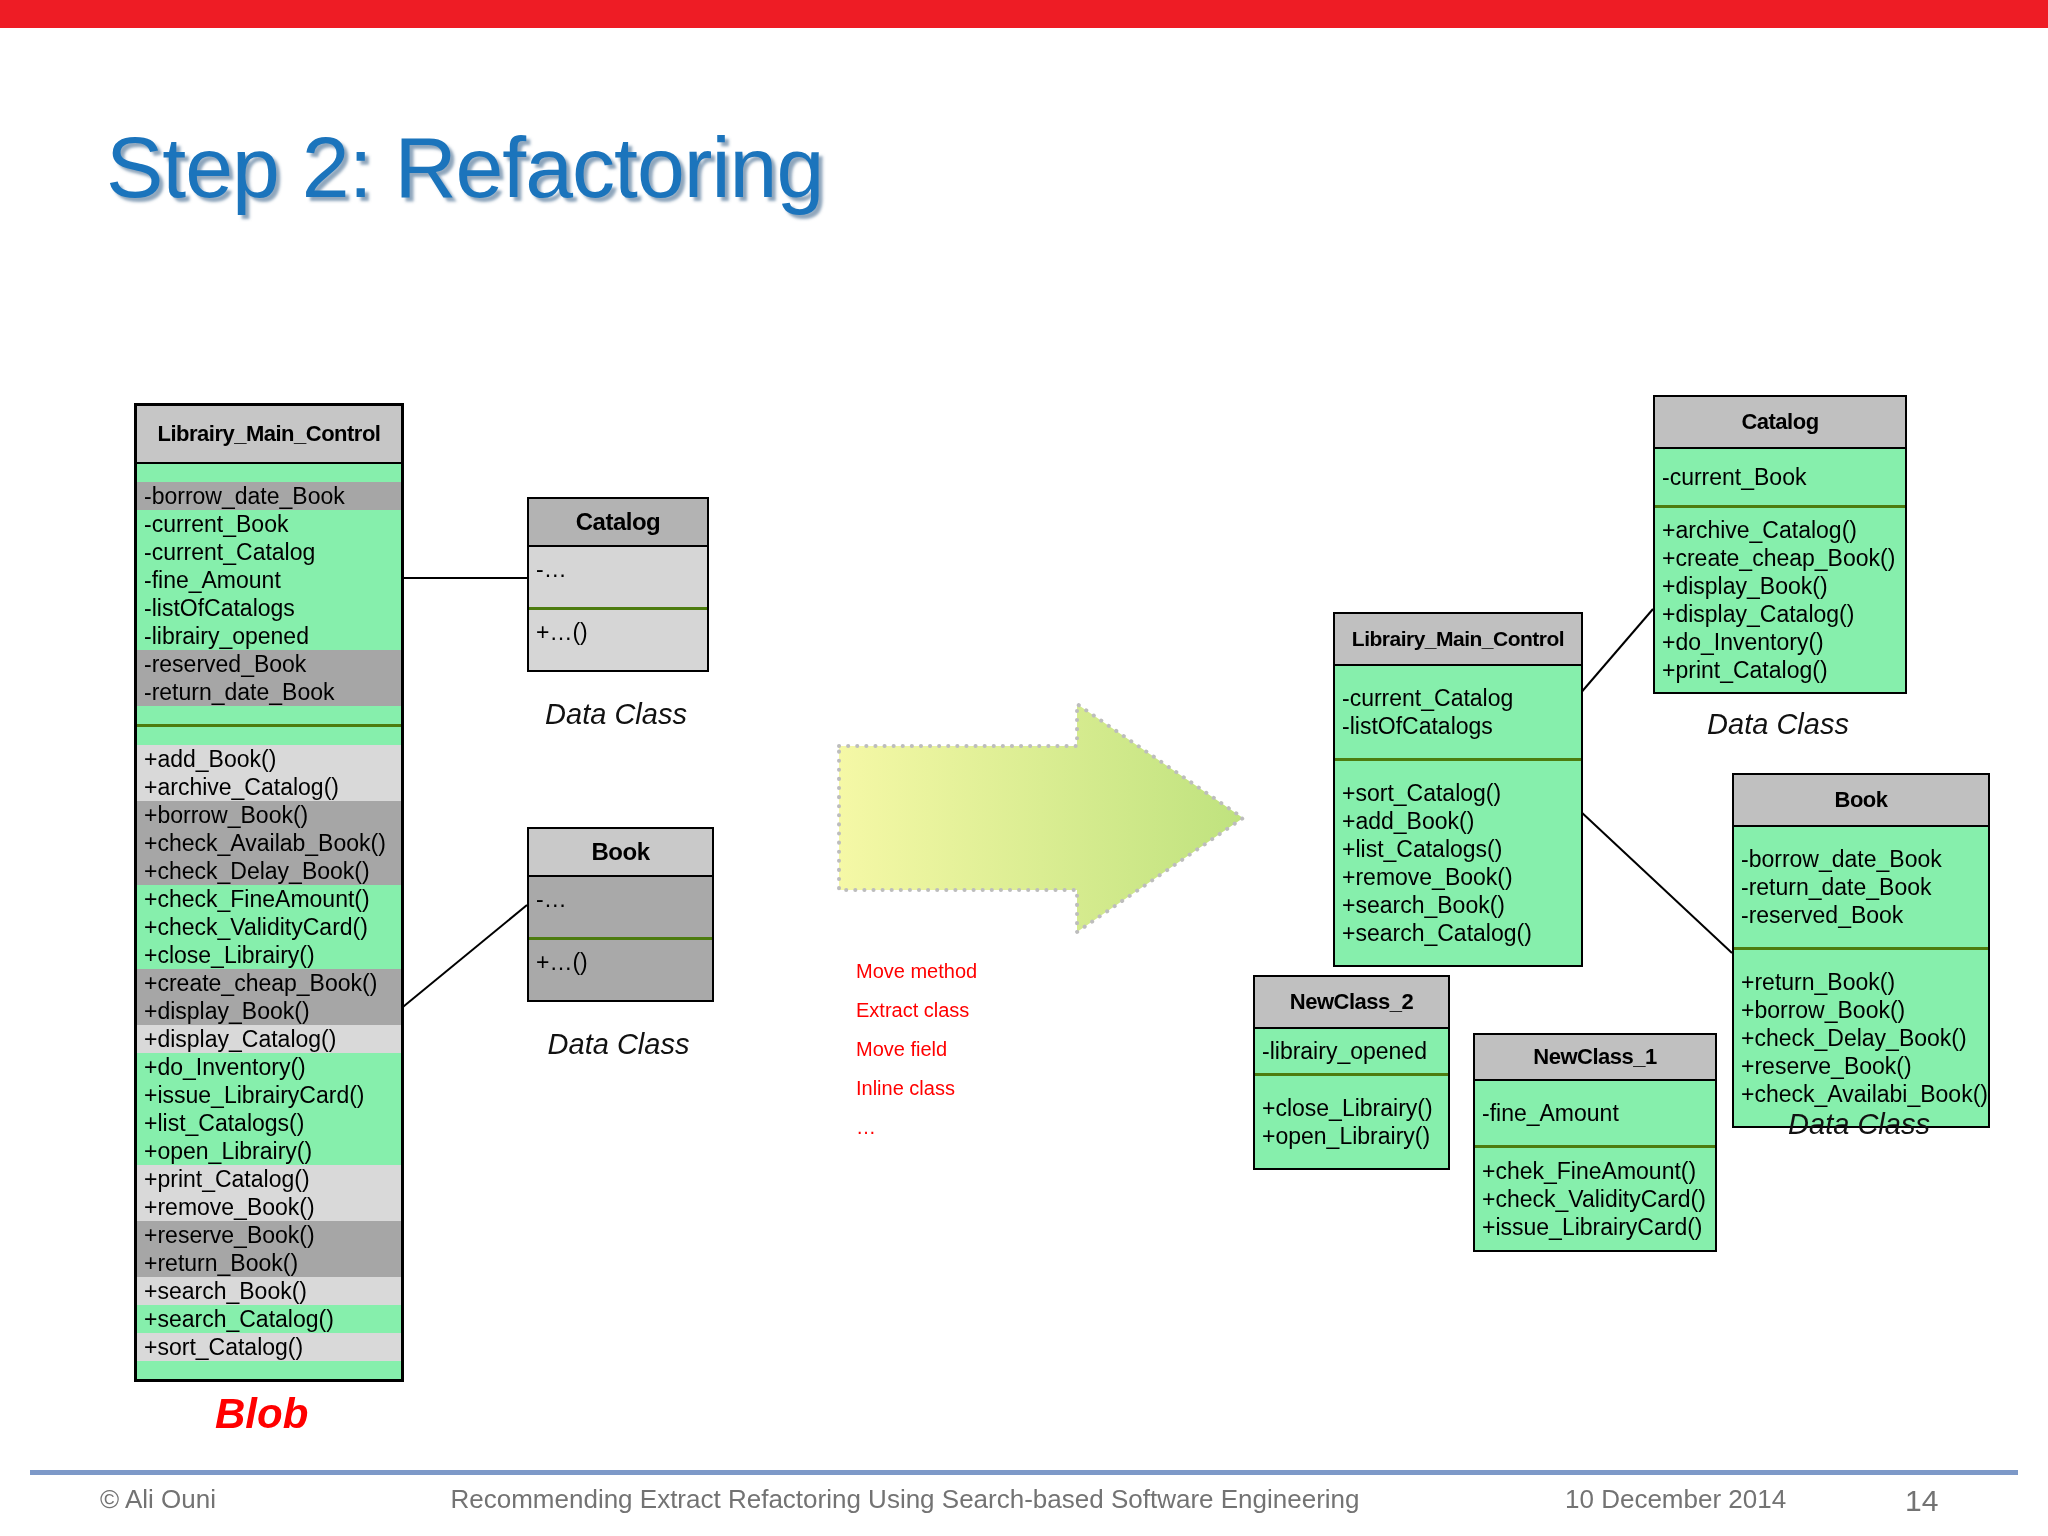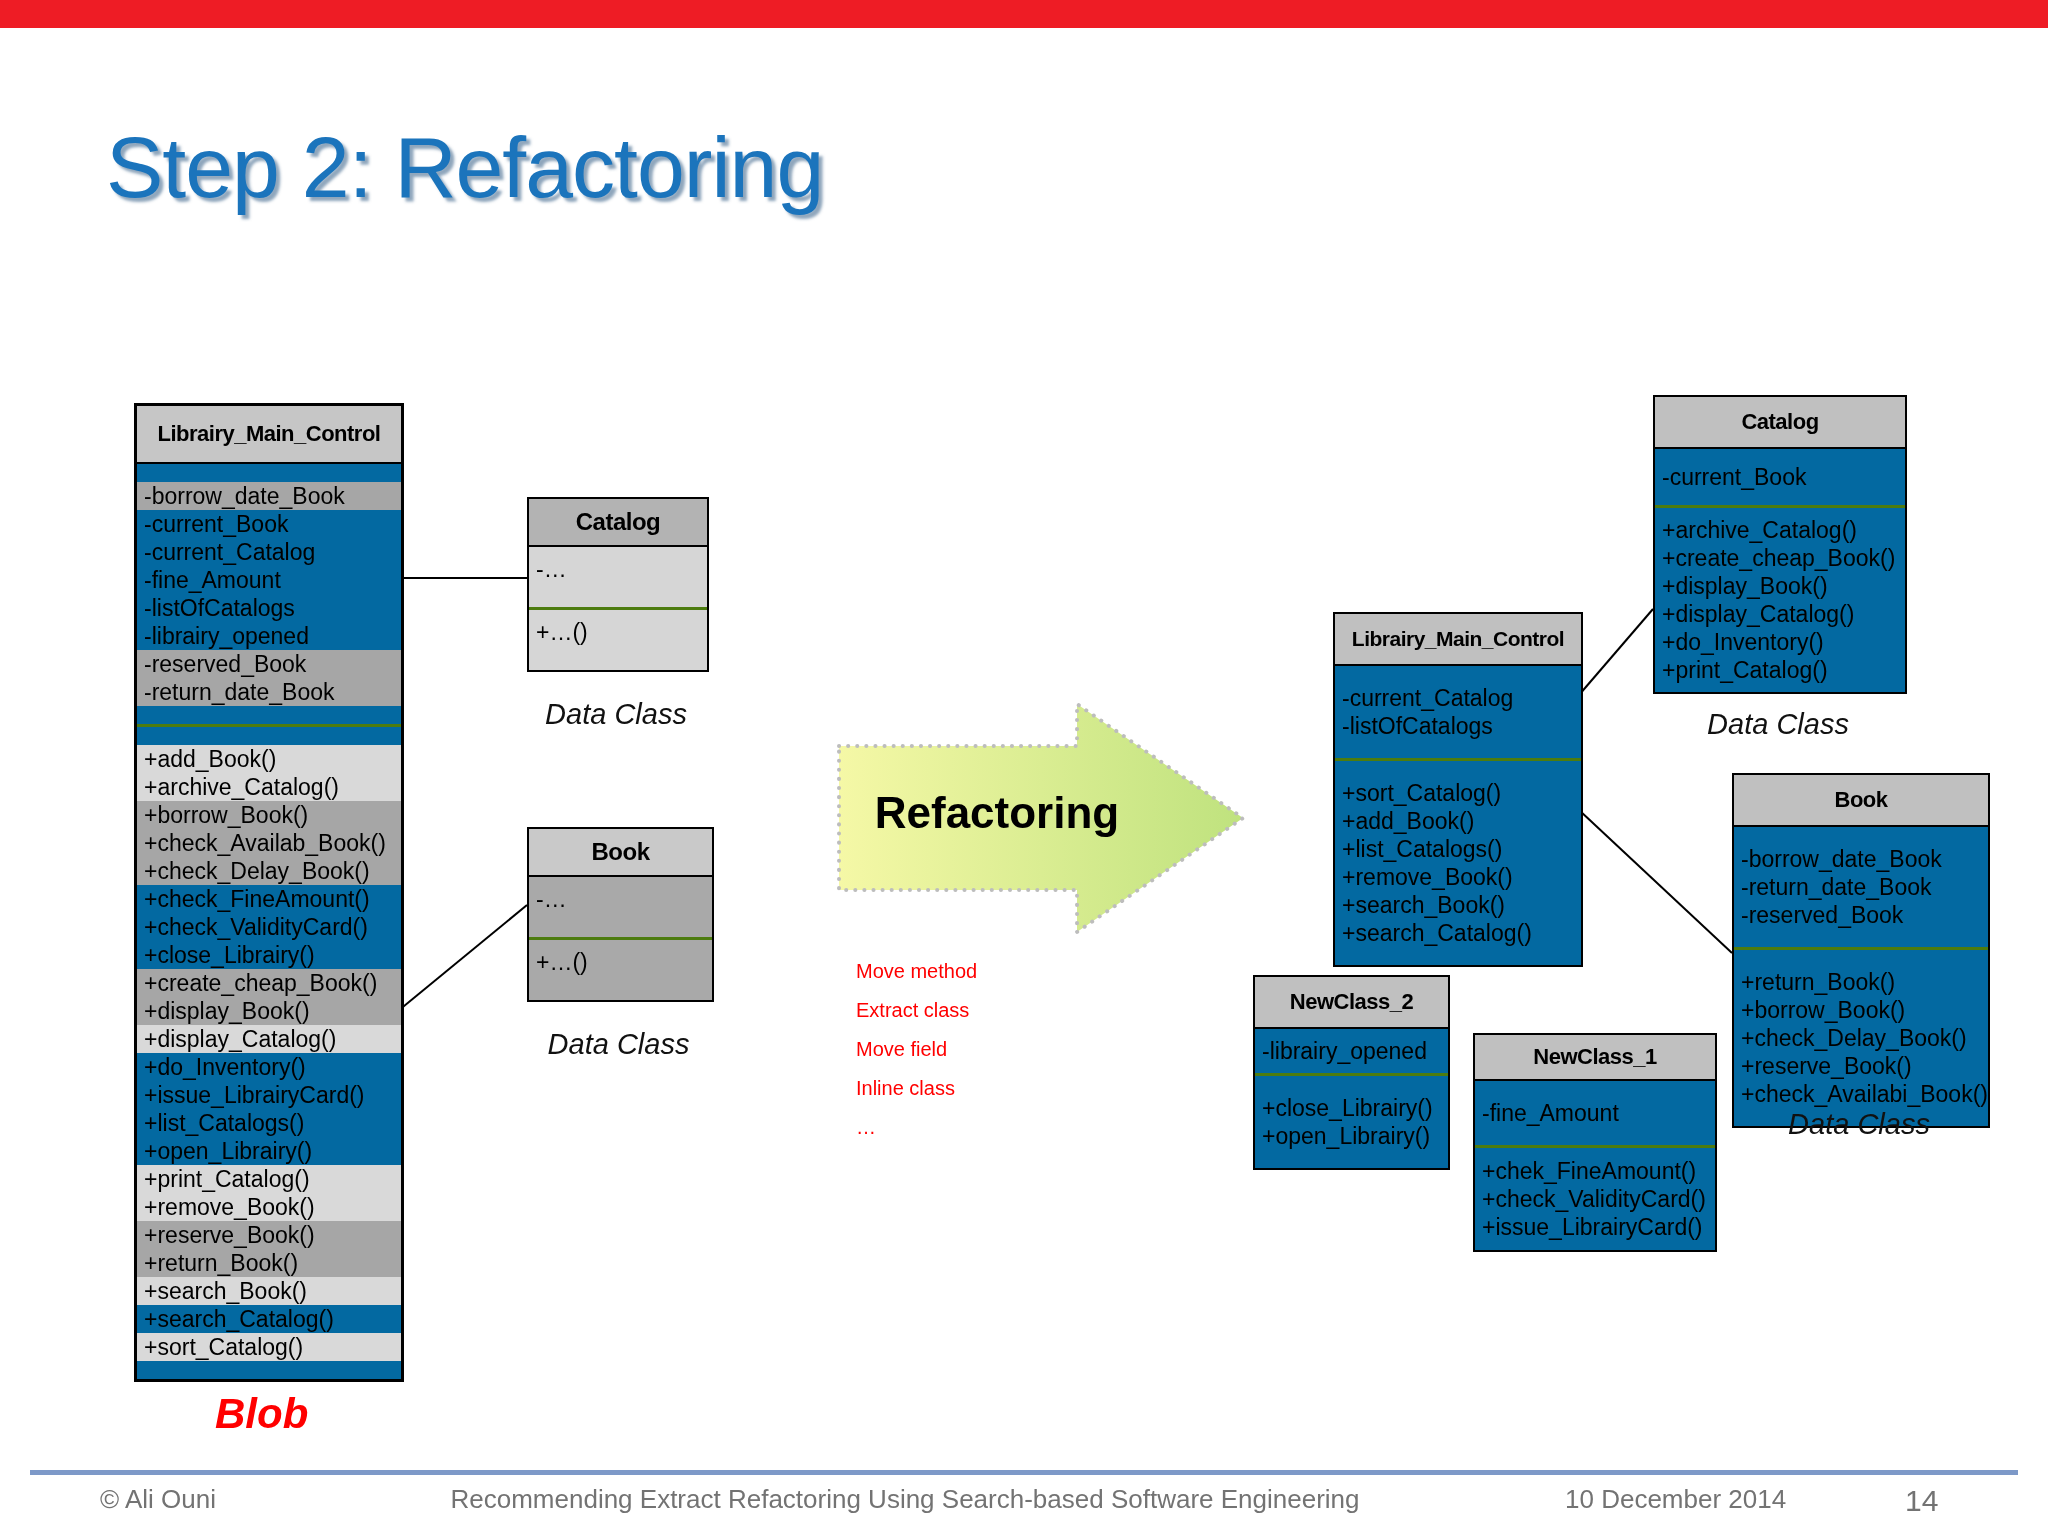--- a/index.html
+++ b/index.html
@@ -6,21 +6,21 @@
   body{
     width:2048px;height:1536px;position:relative;background:#fff;
     font-family:"Liberation Sans",sans-serif;overflow:hidden;color:#000;
   }
   .topbar{position:absolute;left:0;top:0;width:2048px;height:28px;background:var(--top-bar,#ee1c25);z-index:3}
   .title{
     position:absolute;left:106px;top:118px;font-size:86px;letter-spacing:-1px;
     color:var(--title-blue,#1b74bc);text-shadow:4px 4px 3px rgba(31,78,121,.5);z-index:2;white-space:nowrap;
   }
   #connectors{position:absolute;left:0;top:0;z-index:1}
-  .uml{position:absolute;background:#0369a1;border:2px solid #000;z-index:2}
+  .uml{position:absolute;background:#86efac;border:2px solid #000;z-index:2}
   .uml-h{
     background:var(--header-gray,#c0c0c0);font-weight:bold;text-align:center;
     border-bottom:2px solid #000;font-size:22px;height:50px;line-height:50px;letter-spacing:-.5px;white-space:nowrap;
   }
   .uml-sec{padding:18px 0}
   .uml-sec + .uml-sec{border-top:3px solid #4d7c0f}
   .mrow{font-size:23px;line-height:28px;padding:0 7px;white-space:nowrap}
   .hl-dark{background:var(--row-dark,#a6a6a6)}
   .hl-light{background:var(--row-light,#d9d9d9)}
   .hl-none{background:transparent}
@@ -131,21 +131,20 @@
 <div class="arrow-wrap">
   <svg width="420" height="245">
     <defs>
       <linearGradient id="ag" x1="0" y1="0" x2="1" y2="0">
         <stop offset="0" stop-color="#f5f8a6"></stop>
         <stop offset="1" stop-color="#bfe27e"></stop>
       </linearGradient>
     </defs>
     <polygon points="6,48 244,48 244,6 410,120 244,234 244,192 6,192" fill="url(#ag)" stroke="#bdbdbd" stroke-width="4" stroke-dasharray="0.1 9" stroke-linecap="round" stroke-linejoin="round"></polygon>
   </svg>
-  <div class="arrow-label">Refactoring</div>
 </div>
 
 <div class="red-list">
     <div class="red-item">Move method</div>
     <div class="red-item">Extract class</div>
     <div class="red-item">Move field</div>
     <div class="red-item">Inline class</div>
     <div class="red-item">…</div>
   </div>
 

